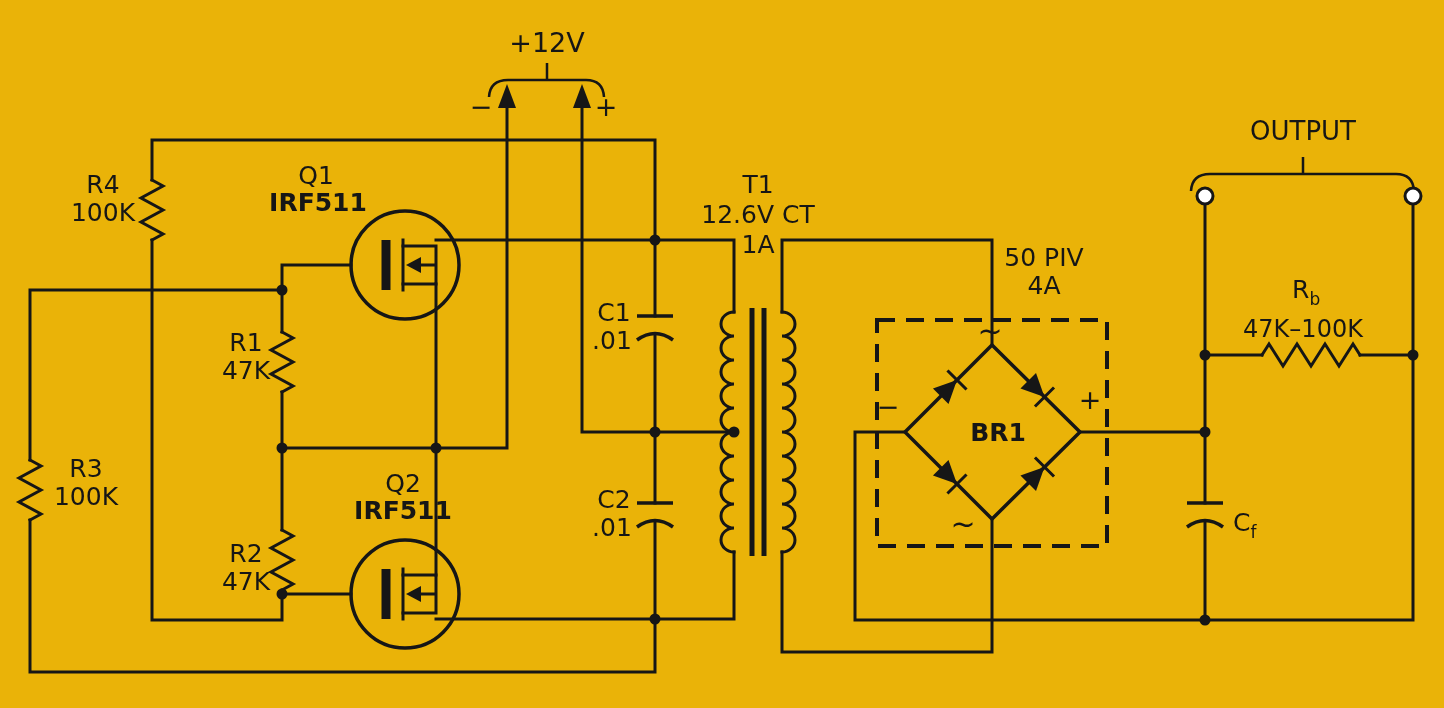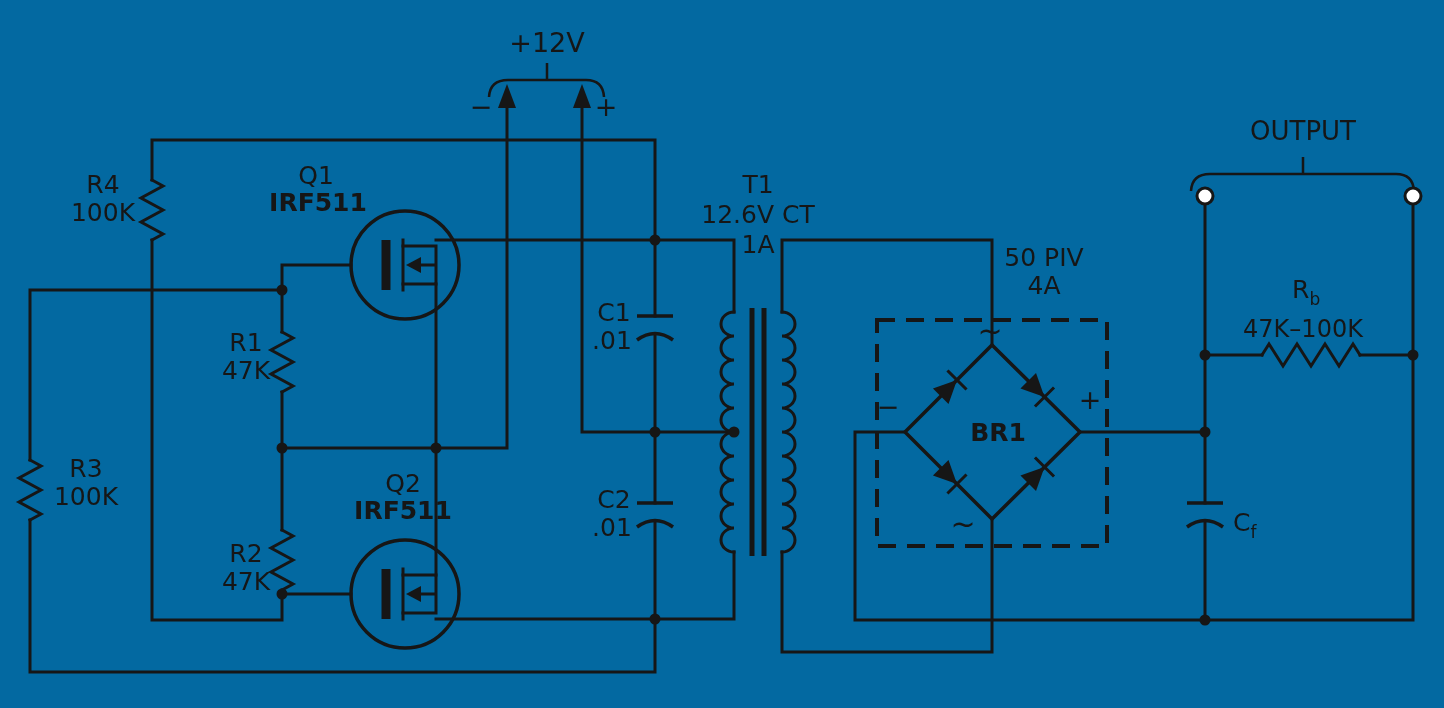--- a/index.html
+++ b/index.html
@@ -1,16 +1,16 @@
 <!DOCTYPE html>
 <html><head>
 <meta charset="utf-8">
 <style>
   html,body{margin:0;padding:0;background:#ffffff;}
-  .stage{position:relative;width:1444px;height:708px;background:#0369a1;overflow:hidden;
+  .stage{position:relative;width:1444px;height:708px;background:#eab308;overflow:hidden;
          font-family:"DejaVu Sans",sans-serif;}
   svg{position:absolute;left:0;top:0;}
   svg text{fill:#161616;font-family:"DejaVu Sans",sans-serif;font-size:25px;}
   .wire{stroke:#161616;stroke-width:3;fill:none;stroke-linecap:square;}
   .sym{stroke:#161616;stroke-width:3.5;fill:none;}
   .thick{stroke:#161616;stroke-width:9;fill:none;}
   .core{stroke:#161616;stroke-width:5;fill:none;}
   .dashbox{stroke:#161616;stroke-width:4;fill:none;stroke-dasharray:18 11;}
   .dot{fill:#161616;stroke:none;}
   .solid{fill:#161616;stroke:none;}

